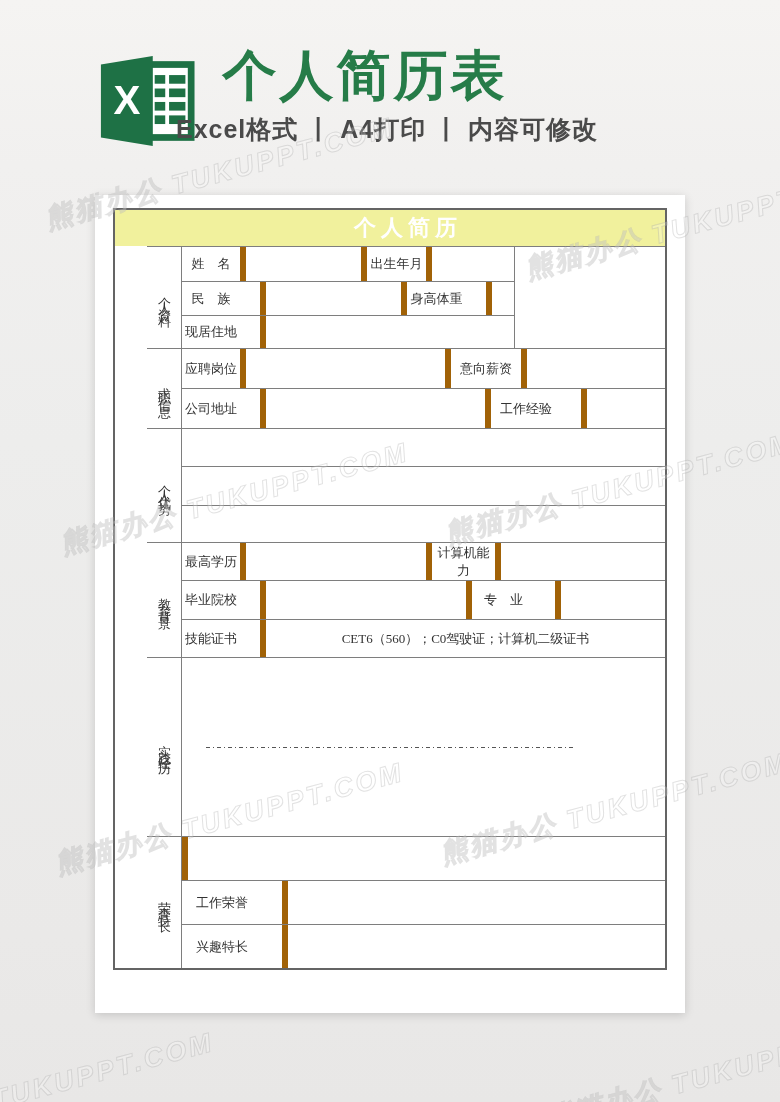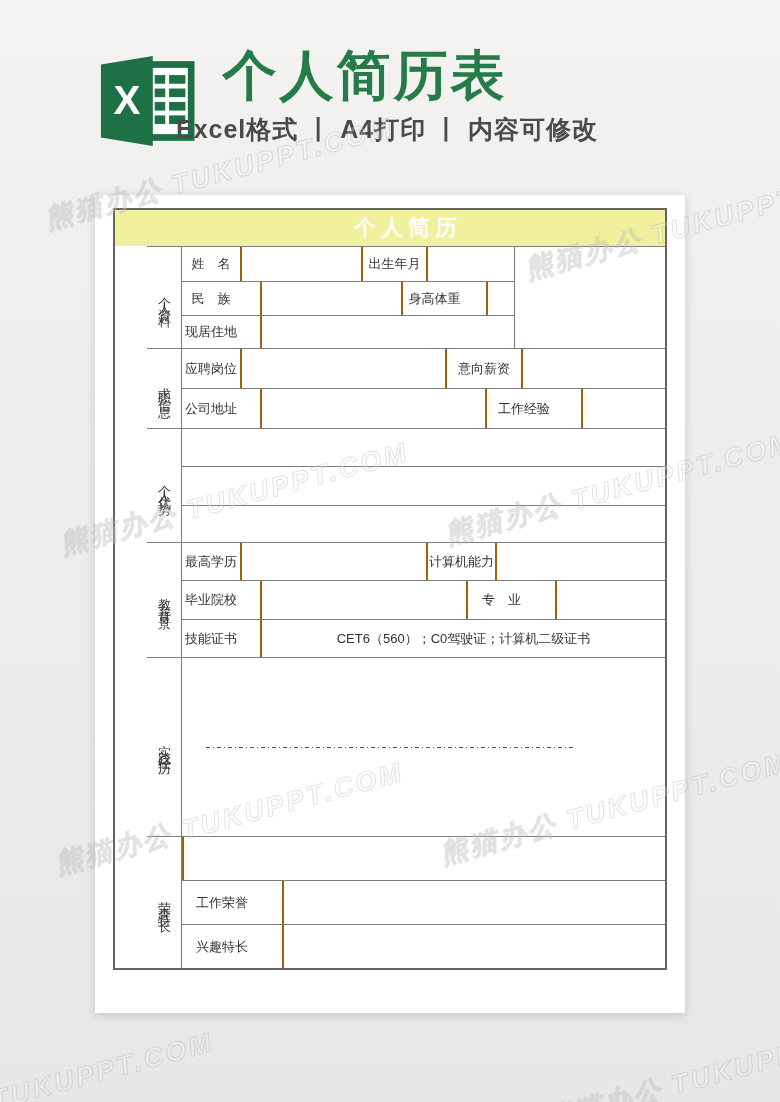--- a/index.html
+++ b/index.html
@@ -36,21 +36,21 @@
   .sec{display:flex;align-items:stretch;border-top:1px solid #7e7e7e;margin-left:32px;}
   .side{flex:0 0 34px;border-right:1px solid #7e7e7e;display:flex;align-items:center;justify-content:center;}
   .side span{writing-mode:vertical-lr;text-orientation:upright;font-size:13px;color:#333;letter-spacing:6px;}
   .rows{flex:1 1 auto;display:flex;flex-direction:column;min-width:0;}
   .rw{display:flex;align-items:stretch;}
   .rw + .rw{border-top:1px solid #7e7e7e;gap:20px;}
   .c{display:flex;align-items:center;font-size:13px;color:#333;box-sizing:border-box;}
   .lab{justify-content:center;text-align:center;}
   .val{justify-content:flex-start;padding-left:7px;}
   .ctr{justify-content:center;padding-left:0;}
-  .bl{border-left:2px solid #a16207;}
+  .bl{border-left:6px solid #a16207;font-family:Liberation Serif, serif;}
   .photo{flex:0 0 150px;border-left:1px solid #7e7e7e;}
   
   .w58{flex:0 0 58px}.w121{flex:0 0 121px}.w65{flex:0 0 65px}
   .w205{flex:0 0 205px}.w76{flex:0 0 76px}
   .w186{flex:0 0 186px}.w69{flex:0 0 69px}
   .w80{flex:0 0 80px}
   .fx{flex:1 1 auto;min-width:0;}
   
   .h34{height:34px}.h33{height:33px}.h32{height:32px}
   .h39{height:39px}.h37{height:37px}.h38{height:38px}.h36{height:36px}

